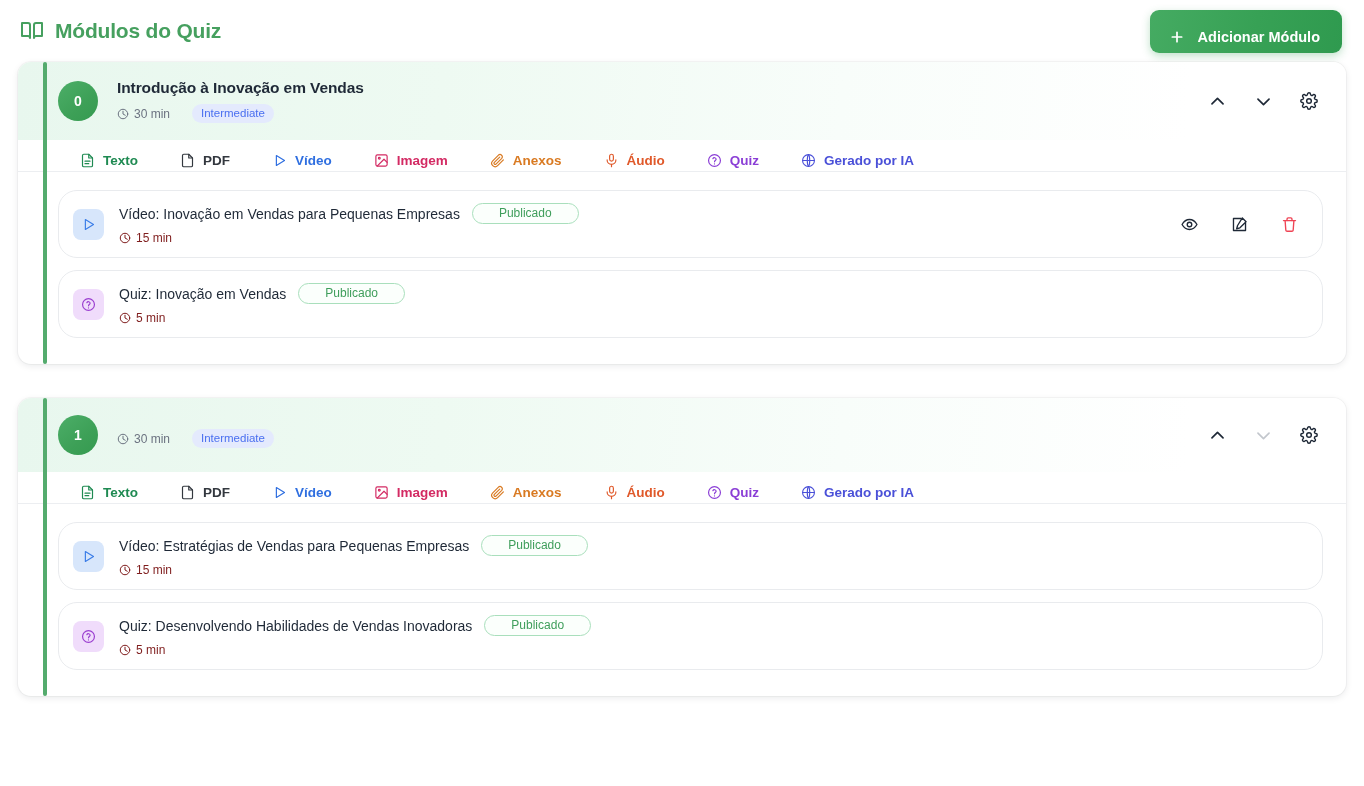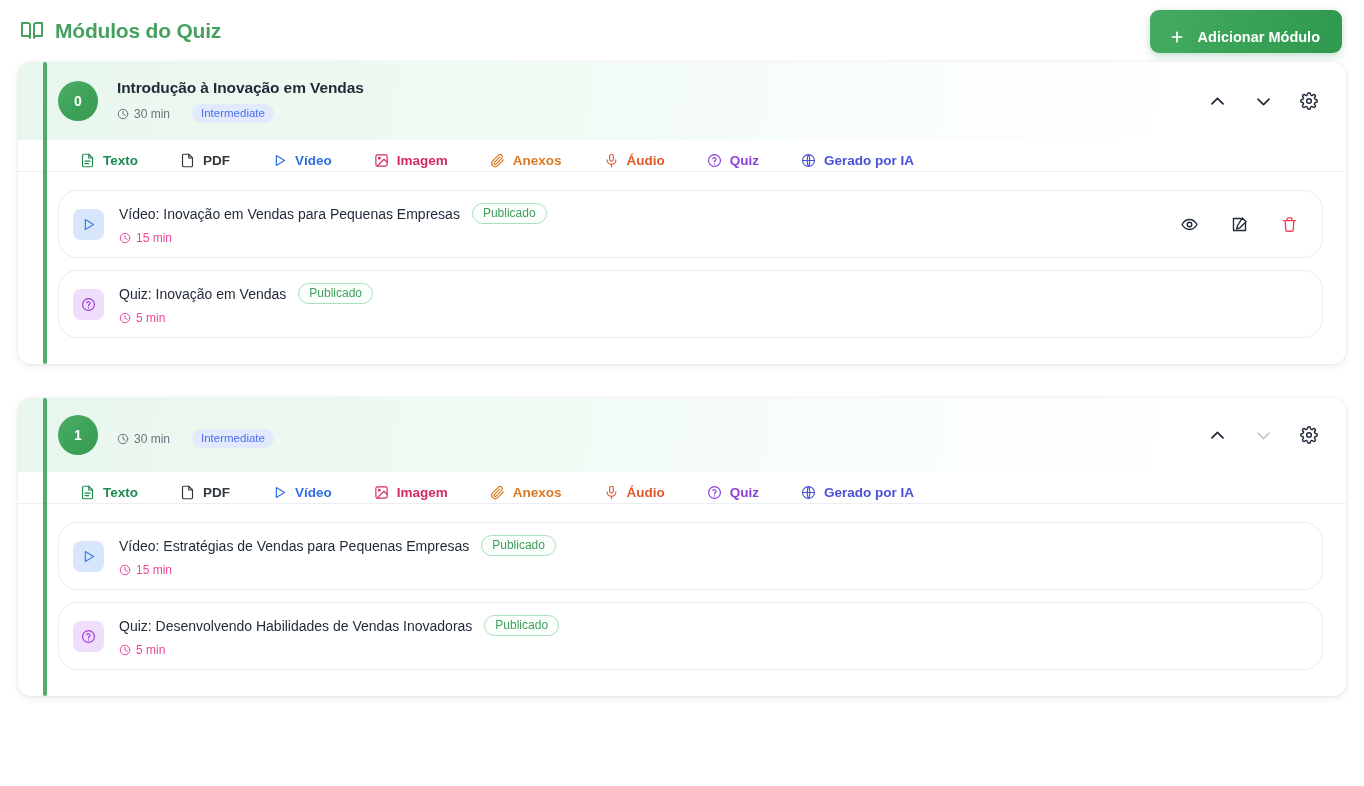--- a/index.html
+++ b/index.html
@@ -157,24 +157,24 @@
   .row-ico.video { background: #d7e6fb; color: #3c7ee8; }
   .row-ico.quiz  { background: #f0dcfb; color: #9b3fd0; }
   .row-title-line { display: flex; align-items: center; gap: 12px; }
   .row-title { font-size: 14px; color: #1f2937; }
   .pub-badge {
     border: 1px solid #a9dfbc;
     color: #3f9e5b;
     background: #fbfffc;
     font-size: 12px;
     border-radius: 11px;
-    padding: 2px 10px 3px;
+    padding: 2px 26px 3px;
     white-space: nowrap;
   }
-  .row-sub { display: flex; align-items: center; gap: 5px; margin-top: 7px; font-size: 12px; color: #ec4899; }
+  .row-sub { display: flex; align-items: center; gap: 5px; margin-top: 7px; font-size: 12px; color: #7f1d1d; }
   .row-actions { display: flex; align-items: center; gap: 33px; padding-right: 8px; }
   .row-actions .icon-btn { width: 17px; height: 17px; }
   .icon-btn.danger { color: #ef4455; }
 </style>
 </head>
 <body>
 
 <div class="page-header">
   <div class="title-group">
     <span>

